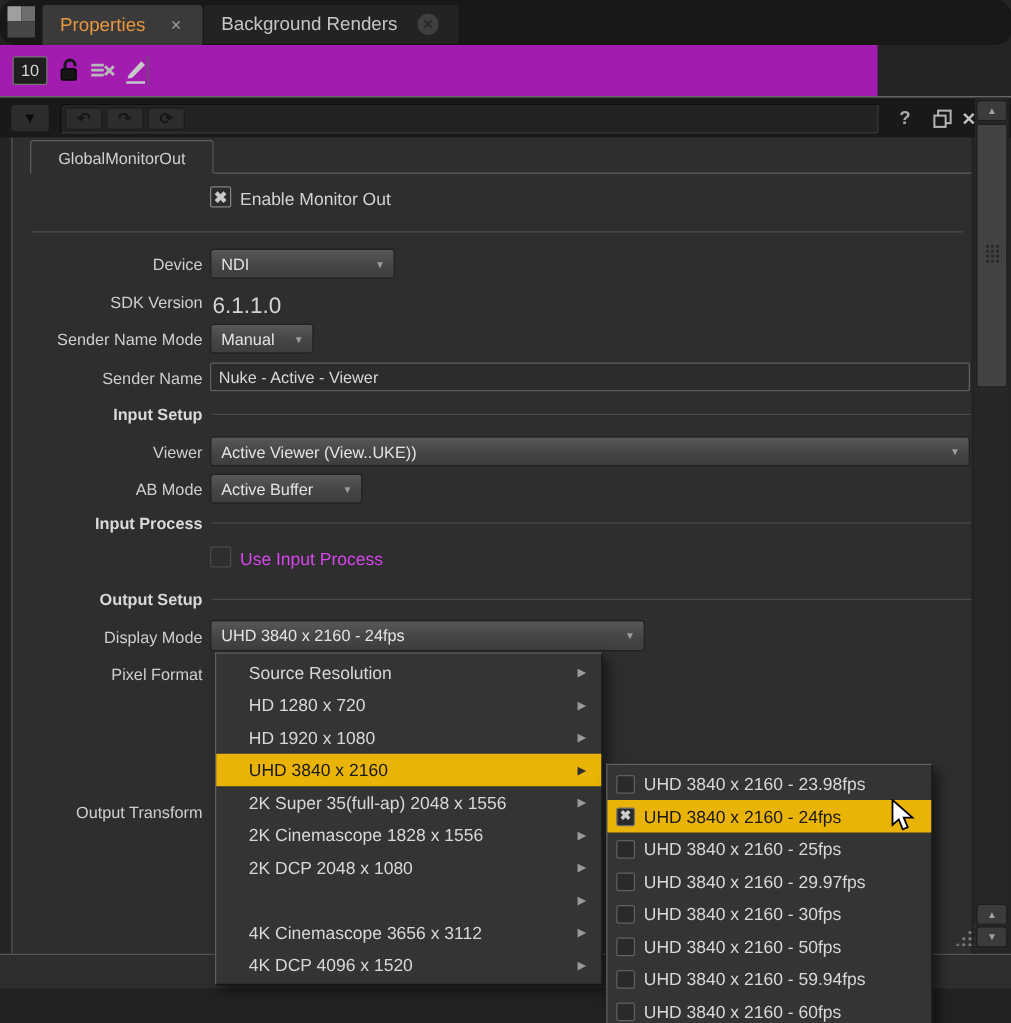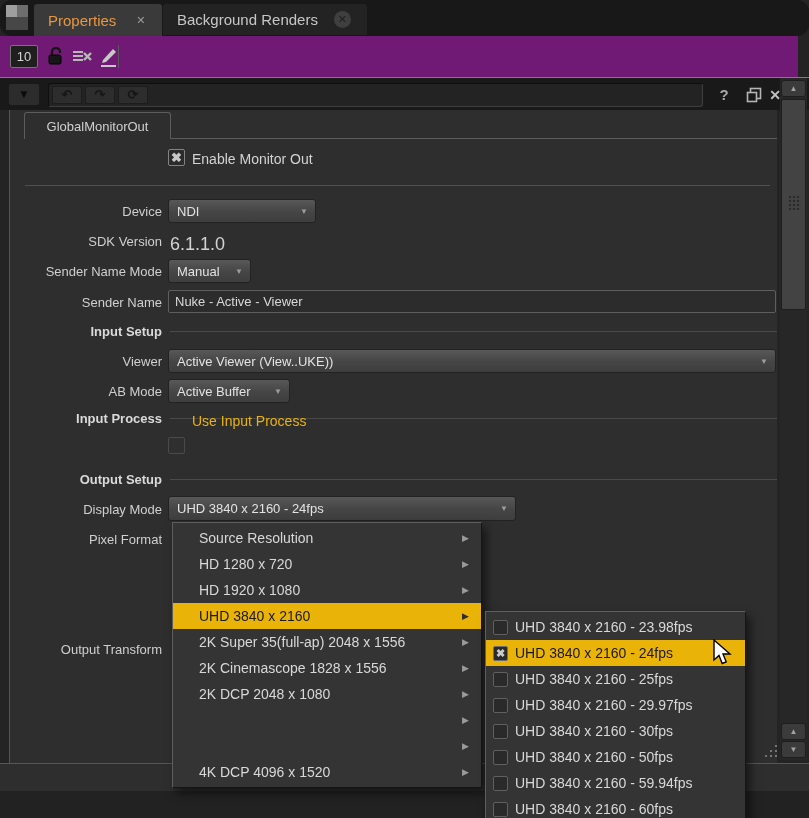--- a/index.html
+++ b/index.html
@@ -15,21 +15,21 @@
   .tab { position:absolute; top:4px; height:32px; display:flex; align-items:center;
     border-radius:3px 3px 0 0; font-size:15px; }
   #tab-props { left:34px; width:128px; background:#3a3a3a; color:#e9973f; padding-left:14px; }
   #tab-bg { left:163px; width:204px; background:#232323; color:#c6c6c6; padding-left:14px; height:31px;}
   .tabx { margin-left:16px; width:17px; height:17px; border-radius:9px; font-size:11px;
     display:flex; align-items:center; justify-content:center; }
   #tab-props .tabx { color:#9a9a9a; background:transparent; }
   #tab-bg .tabx { color:#1f1f1f; background:#3f3f3f; }
 
   
-  #toolbar { position:absolute; left:0; top:36px; width:798px; height:41px; background:#701a75; }
+  #toolbar { position:absolute; left:0; top:36px; width:702px; height:41px; background:#a21caf; }
   #nodecount { position:absolute; left:10px; top:9px; width:28px; height:23px; background:#1f1f1f;
     border:1px solid #757575; border-radius:2px; color:#d6d6d6; font-size:13px; text-align:center;
     font-family:"Liberation Sans",sans-serif; }
   .tbicon { position:absolute; top:8px; width:24px; height:24px; }
   #tbsep { position:absolute; left:118px; top:9px; width:1px; height:23px; background:#5a5a5a; }
 
   
   #phead { position:absolute; left:0; top:77px; width:809px; height:33px; background:#191919;
     border-top:1px solid #7d7d7d; }
   #tri-btn { position:absolute; left:9px; top:6px; width:30px; height:21px; background:#2c2c2c;
@@ -214,21 +214,21 @@
 <div class="lbl" style="top:384px">AB Mode</div>
 <div class="dd" style="left:168px; top:379px; width:122px;">
   <span>Active Buffer</span>
   <span class="arr">▼</span>
 </div>
 
 <div class="lbl bold" style="top:411px">Input Process</div>
 <div class="grpline" style="left:170px; top:418px; width:607px;"></div>
 
 <div class="cb disabled" style="left:168px; top:437px; width:17px; height:17px;"></div>
-<div class="val" style="left:192px; top:413px; font-size:14px; color:#eab308;">Use Input Process</div>
+<div class="val" style="left:192px; top:439px; font-size:14px; color:#d946ef;">Use Input Process</div>
 
 <div class="lbl bold" style="top:472px">Output Setup</div>
 <div class="grpline" style="left:170px; top:479px; width:607px;"></div>
 
 <div class="lbl" style="top:502px">Display Mode</div>
 <div class="dd" style="left:168px; top:496px; width:348px; height:25px;">
   <span>UHD 3840 x 2160 - 24fps</span>
   <span class="arr">▼</span>
 </div>
 
@@ -261,20 +261,21 @@
       <span class="arr">▶</span>
     </div>
   <div class="mi">
       <span>2K DCP 2048 x 1080</span>
       <span class="arr">▶</span>
     </div>
   <div class="mi">
       <span class="arr">▶</span>
     </div>
   <div class="mi">
+      <span>4K Cinemascope 3656 x 3112</span>
       <span class="arr">▶</span>
     </div>
   <div class="mi">
       <span>4K DCP 4096 x 1520</span>
       <span class="arr">▶</span>
     </div>
 </div>
 
 <div class="menu" id="fps-menu">
   <div class="mi">

